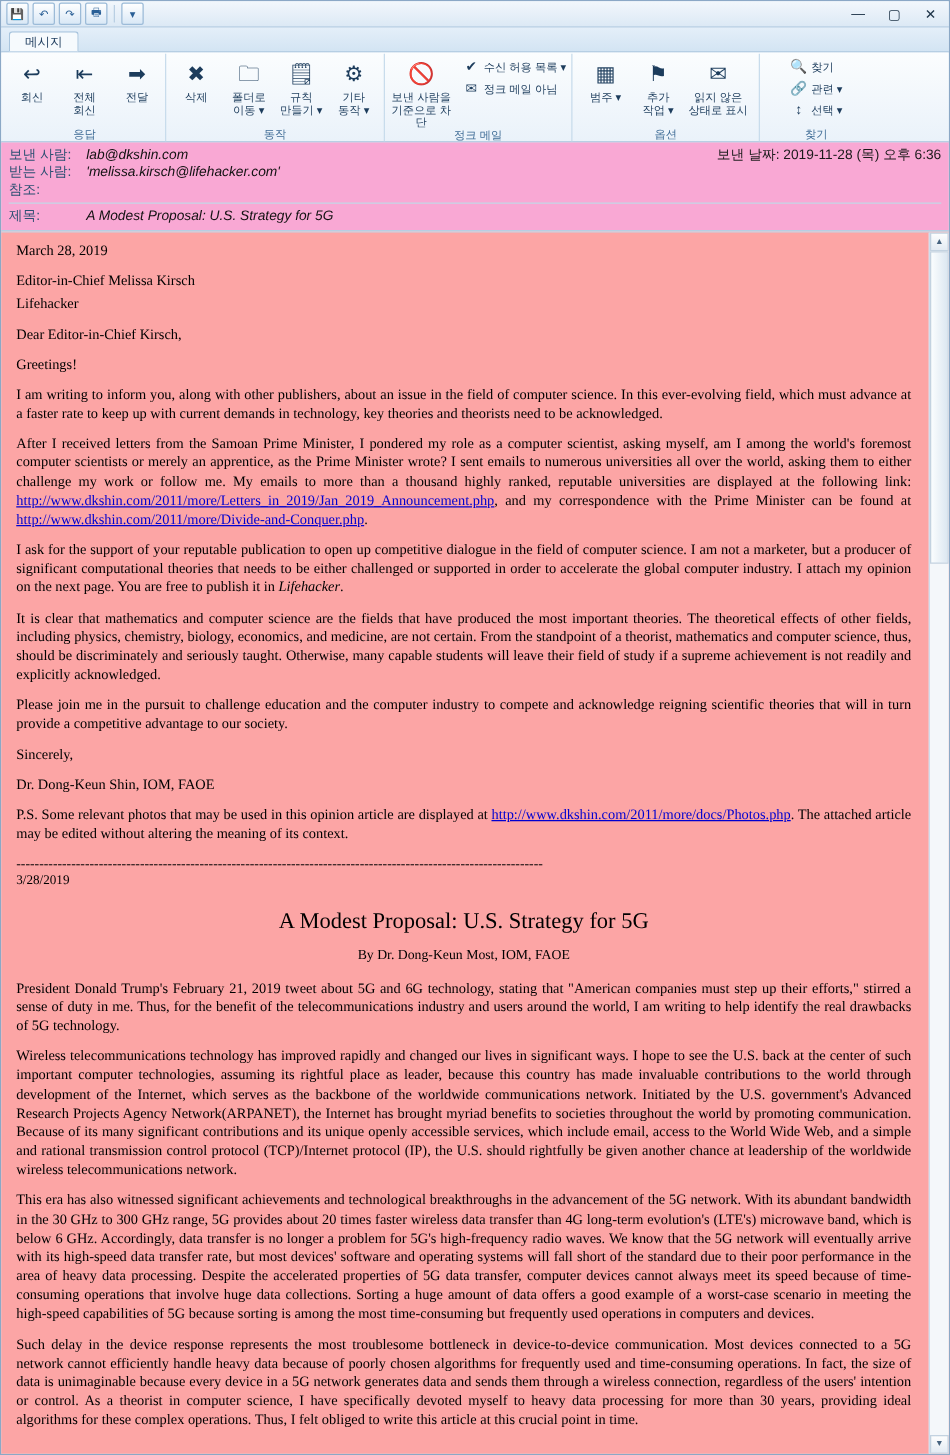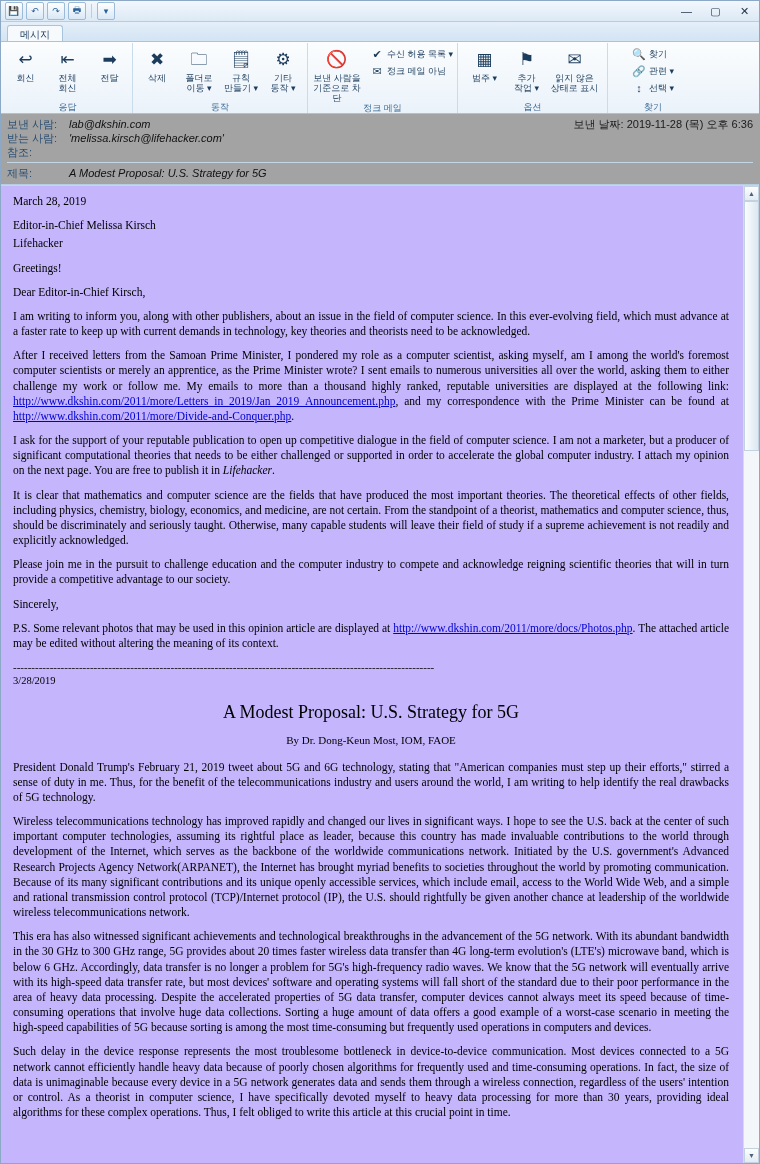--- a/index.html
+++ b/index.html
@@ -181,21 +181,21 @@
     width: 14px;
     height: 14px;
     display: flex;
     align-items: center;
     justify-content: center;
     font-size: 11px;
     line-height: 1;
   }
   
   .headerpane {
-    background: #a3a3a3;
+    background: #f9a8d4;
     border-bottom: 1px solid #b7cee2;
     padding: 3px 6px 4px 6px;
     font-size: 11px;
     color: #1a1a1a;
   }
   .hrow {
     display: flex;
     align-items: baseline;
     min-height: 14px;
     line-height: 14px;
@@ -211,21 +211,21 @@
     font-size: 11px;
     white-space: nowrap;
   }
   .hsep {
     border-bottom: 1px solid #c3d6e6;
     margin: 3px 0 3px 0;
   }
   
   .bodyarea {
     flex: 1;
-    background: #c4b5fd;
+    background: #fca5a5;
     display: flex;
     overflow: hidden;
     border-top: 1px solid #c3d6e6;
   }
   .mailbody {
     flex: 1;
     padding: 8px 14px 10px 12px;
     font-family: "Liberation Serif", serif;
     font-size: 11.5px;
     color: #000;
@@ -452,33 +452,34 @@
   </div>
 
   <div class="bodyarea">
     <div class="mailbody">
 
       <p>March 28, 2019</p>
 
       <p class="tight">Editor-in-Chief Melissa Kirsch</p>
       <p>Lifehacker</p>
 
+      <p>Dear Editor-in-Chief Kirsch,</p>
       <p>Greetings!</p>
-      <p>Dear Editor-in-Chief Kirsch,</p>
 
       <p>I am writing to inform you, along with other publishers, about an issue in the field of computer science. In this ever-evolving field, which must advance at a faster rate to keep up with current demands in technology, key theories and theorists need to be acknowledged.</p>
 
       <p><span>After I received letters from the Samoan Prime Minister, I pondered my role as a computer scientist, asking myself, am I among the world's foremost computer scientists or merely an apprentice, as the Prime Minister wrote? I sent emails to numerous universities all over the world, asking them to either challenge my work or follow me. My emails to more than a thousand highly ranked, reputable universities are displayed at the following link: </span><a class="link" href="#">http://www.dkshin.com/2011/more/Letters_in_2019/Jan_2019_Announcement.php</a><span>, and my correspondence with the Prime Minister can be found at </span><a class="link" href="#">http://www.dkshin.com/2011/more/Divide-and-Conquer.php</a><span>.</span></p>
 
       <p><span>I ask for the support of your reputable publication to open up competitive dialogue in the field of computer science. I am not a marketer, but a producer of significant computational theories that needs to be either challenged or supported in order to accelerate the global computer industry. I attach my opinion on the next page. You are free to publish it in </span><em>Lifehacker</em><span>.</span></p>
 
       <p>It is clear that mathematics and computer science are the fields that have produced the most important theories. The theoretical effects of other fields, including physics, chemistry, biology, economics, and medicine, are not certain. From the standpoint of a theorist, mathematics and computer science, thus, should be discriminately and seriously taught. Otherwise, many capable students will leave their field of study if a supreme achievement is not readily and explicitly acknowledged.</p>
       <p>Please join me in the pursuit to challenge education and the computer industry to compete and acknowledge reigning scientific theories that will in turn provide a competitive advantage to our society.</p>
 
       <p>Sincerely,</p>
+      <p class="sigline">Dr. Dong-Keun Shin, IOM, FAOE</p>
 
       <p><span>P.S. Some relevant photos that may be used in this opinion article are displayed at </span><a class="link" href="#">http://www.dkshin.com/2011/more/docs/Photos.php</a><span>. The attached article may be edited without altering the meaning of its context.</span></p>
 
       <div class="dashrule">-------------------------------------------------------------------------------------------------------------------</div>
       <p class="artmeta">3/28/2019</p>
 
       <div class="art-title">A Modest Proposal: U.S. Strategy for 5G</div>
       <div class="art-by">By Dr. Dong-Keun Most, IOM, FAOE</div>
 
       <p>President Donald Trump's February 21, 2019 tweet about 5G and 6G technology, stating that "American companies must step up their efforts," stirred a sense of duty in me. Thus, for the benefit of the telecommunications industry and users around the world, I am writing to help identify the real drawbacks of 5G technology.</p>

